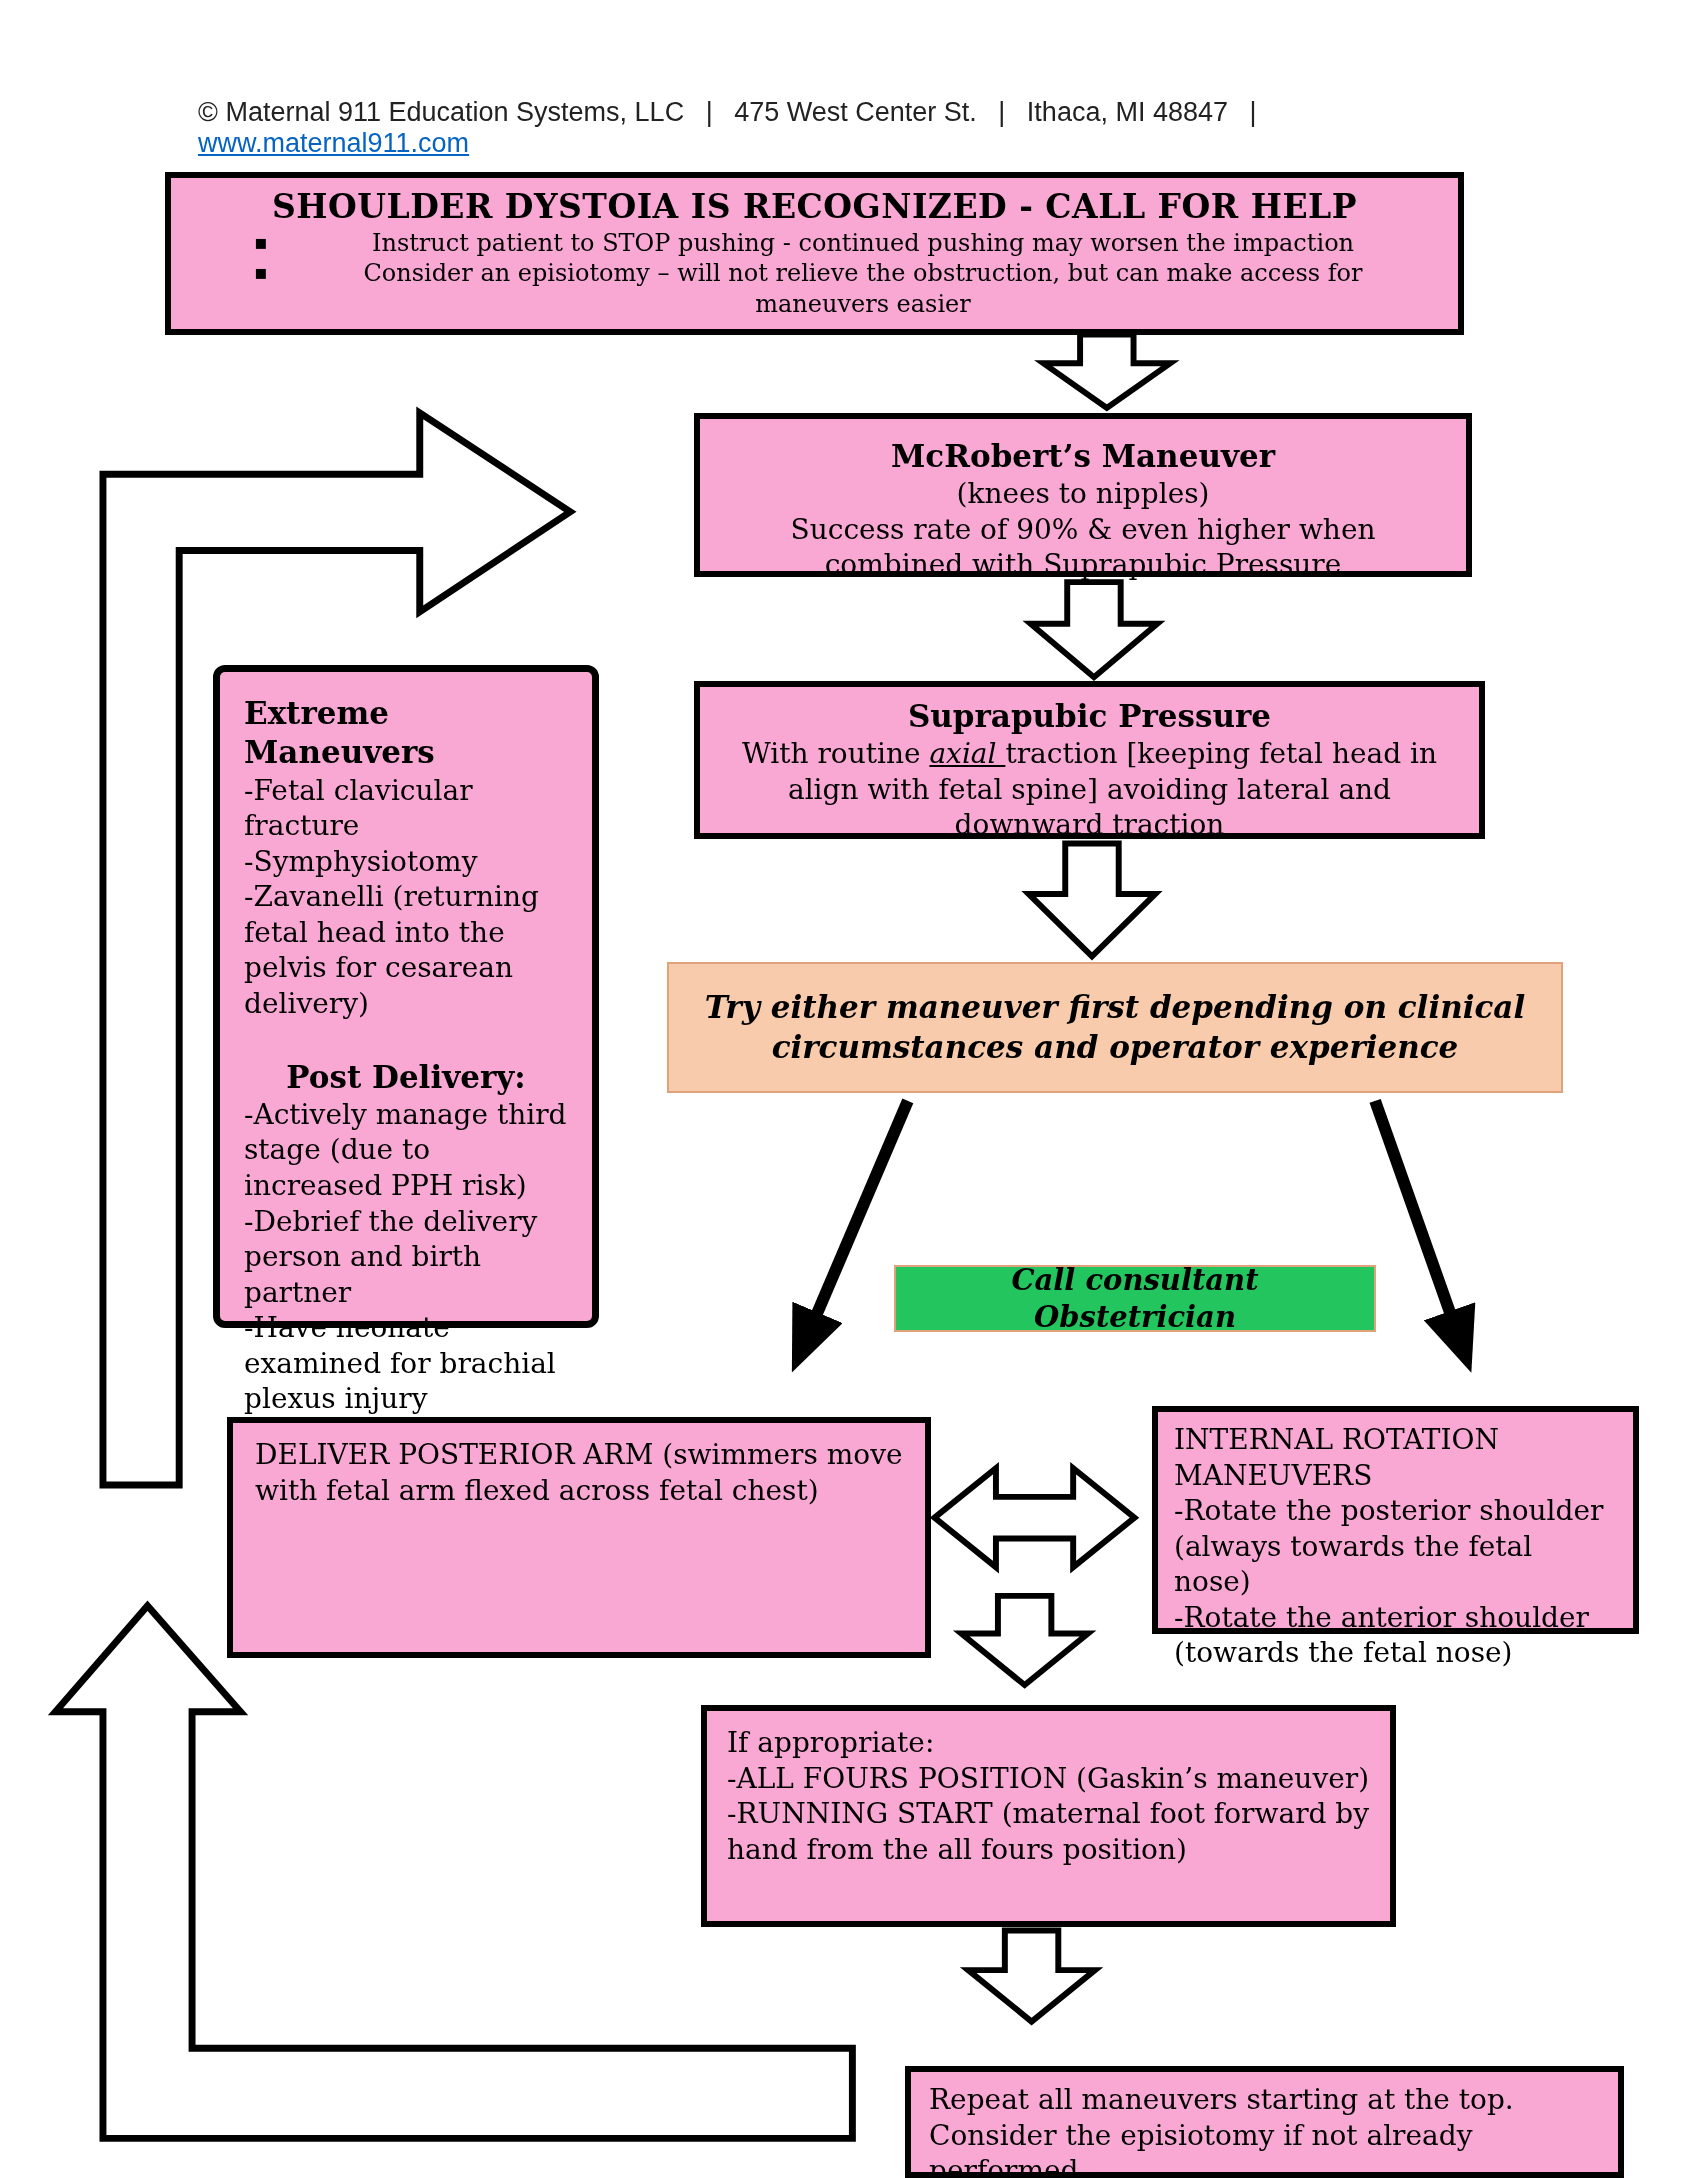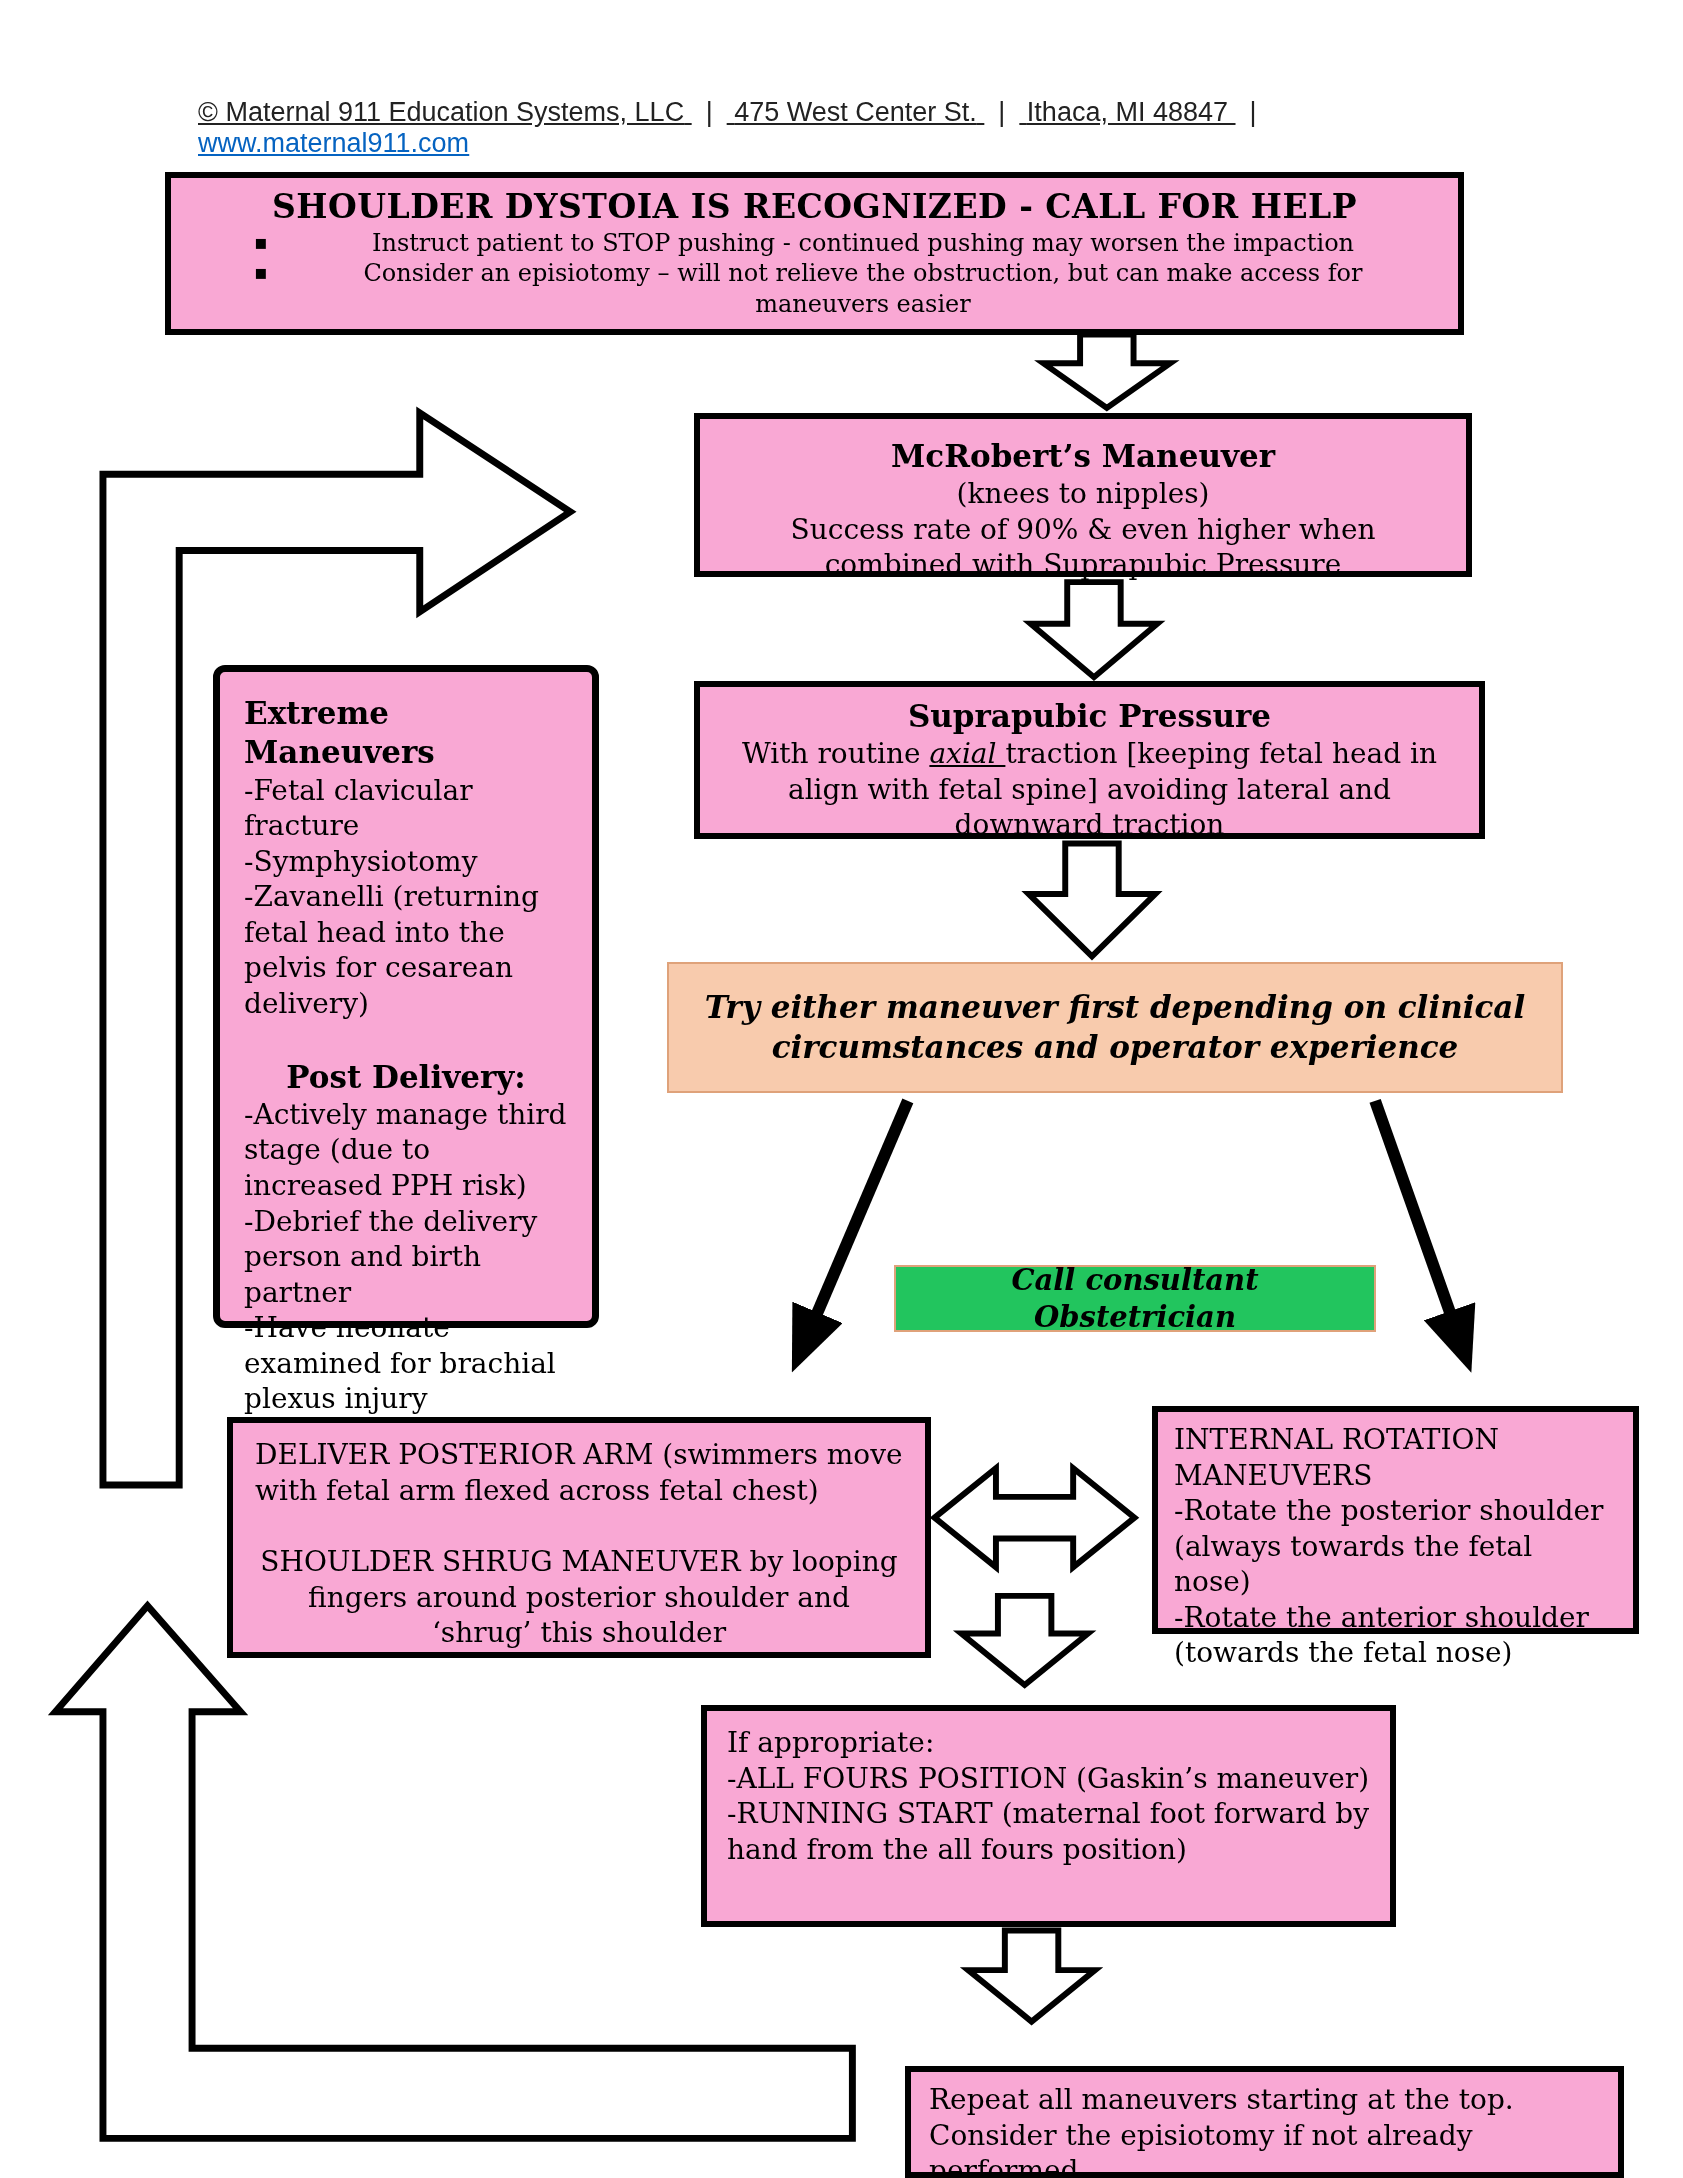--- a/index.html
+++ b/index.html
@@ -2,21 +2,21 @@
 <html><head>
 <meta charset="utf-8">
 <style>
   html,body{margin:0;padding:0;background:#ffffff;}
   #canvas{position:relative;width:1683px;height:2178px;background:#ffffff;overflow:hidden;
           font-family:"DejaVu Serif", serif;color:#000;}
   #arrow-layer{position:absolute;left:0;top:0;width:1683px;height:2178px;z-index:1;}
   .box{position:absolute;box-sizing:border-box;background:#f9a8d4;border:6px solid #000;z-index:2;
        font-size:28px;line-height:1.27;}
   .header-line{position:absolute;left:198px;top:97px;width:1327px;z-index:2;
-       font-family:"Liberation Sans", sans-serif;font-size:27px;color:#222;text-decoration:underline;}
+       font-family:"Liberation Sans", sans-serif;font-size:27px;color:#222;}
   .header-line .sep{margin:0 14px;}
   .header-line .sep-tight{margin-left:14px;}
   .link{color:#0563C1;text-decoration:underline;}
   .center{text-align:center;}
   .box-title{font-weight:bold;font-size:31px;}
   .big-title{font-weight:bold;font-size:33px;letter-spacing:0.5px;}
   .peach{background:#F8CBAD;border:2px solid #f97316;display:flex;align-items:center;justify-content:flex-end;font-style:italic;}
   .peach .inner{font-weight:bold;font-size:31px;text-align:center;padding:6px 20px;}
   .bullet-row{position:relative;padding-left:127px;padding-right:30px;text-align:center;font-size:24px;}
   .bullet-row::before{content:"▪";position:absolute;left:83px;top:2px;font-size:20px;}
@@ -104,21 +104,20 @@
     <div>-Have neonate examined for brachial plexus injury</div>
     <div class="box-title gap-top">DOCUMENT</div>
   </div>
 
   <div class="box peach" style="left: 894px; top: 1265px; width: 482px; height: 67px; background: #22c55e; border-color: rgb(223, 162, 122);">
     <div class="inner" style="font-size:29px;">Call consultant Obstetrician</div>
   </div>
 
   <div class="box pad" style="left:227px;top:1417px;width:704px;height:241px;">
     <div>DELIVER POSTERIOR ARM (swimmers move with fetal arm flexed across fetal chest)</div>
-    <div class="gap-top">SHOULDER SHRUG MANEUVER by looping fingers around posterior shoulder and ‘shrug’ this shoulder</div>
   </div>
 
   <div class="box" style="left:1152px;top:1406px;width:487px;height:228px;padding:10px 16px;">
     <div>INTERNAL ROTATION MANEUVERS</div>
     <div>-Rotate the posterior shoulder (always towards the fetal nose)</div>
     <div>-Rotate the anterior shoulder (towards the fetal nose)</div>
   </div>
 
   <div class="box" style="left:701px;top:1705px;width:695px;height:222px;padding:14px 20px;">
     <div>If appropriate:</div>

